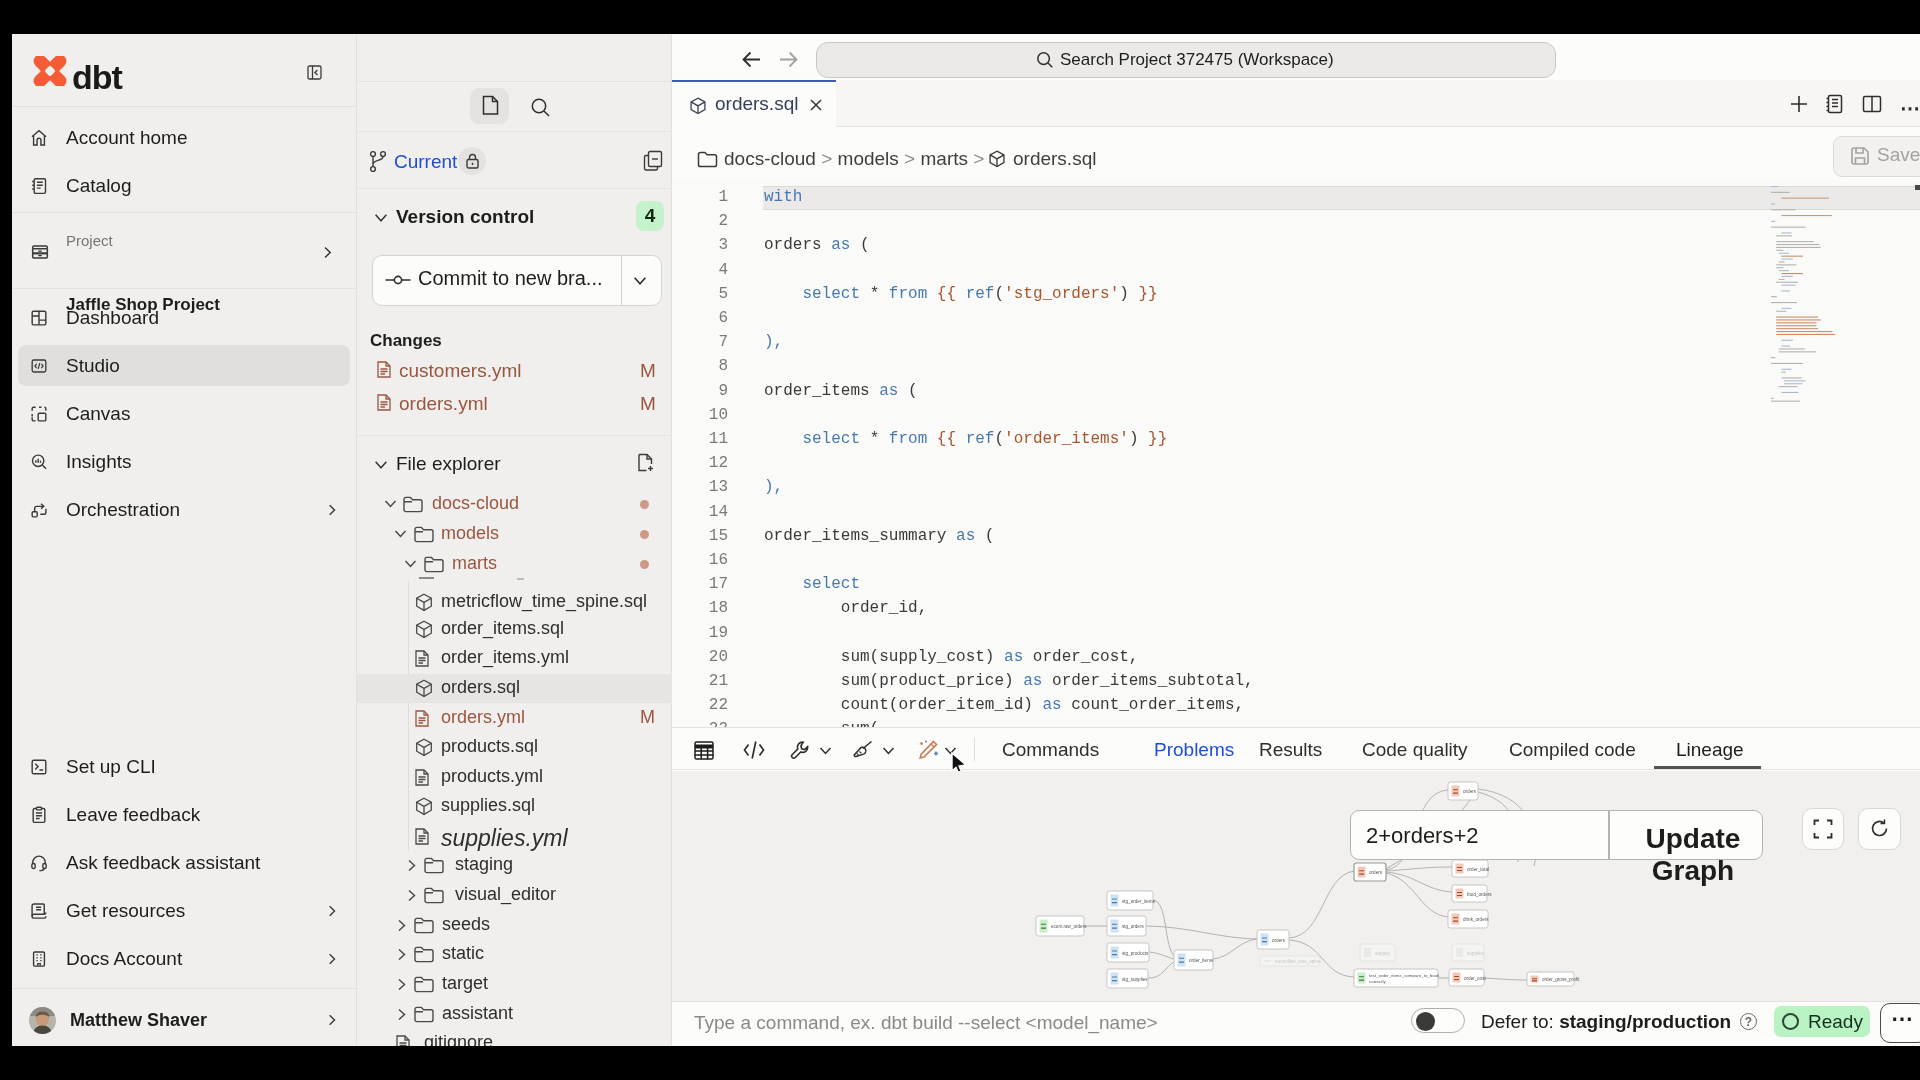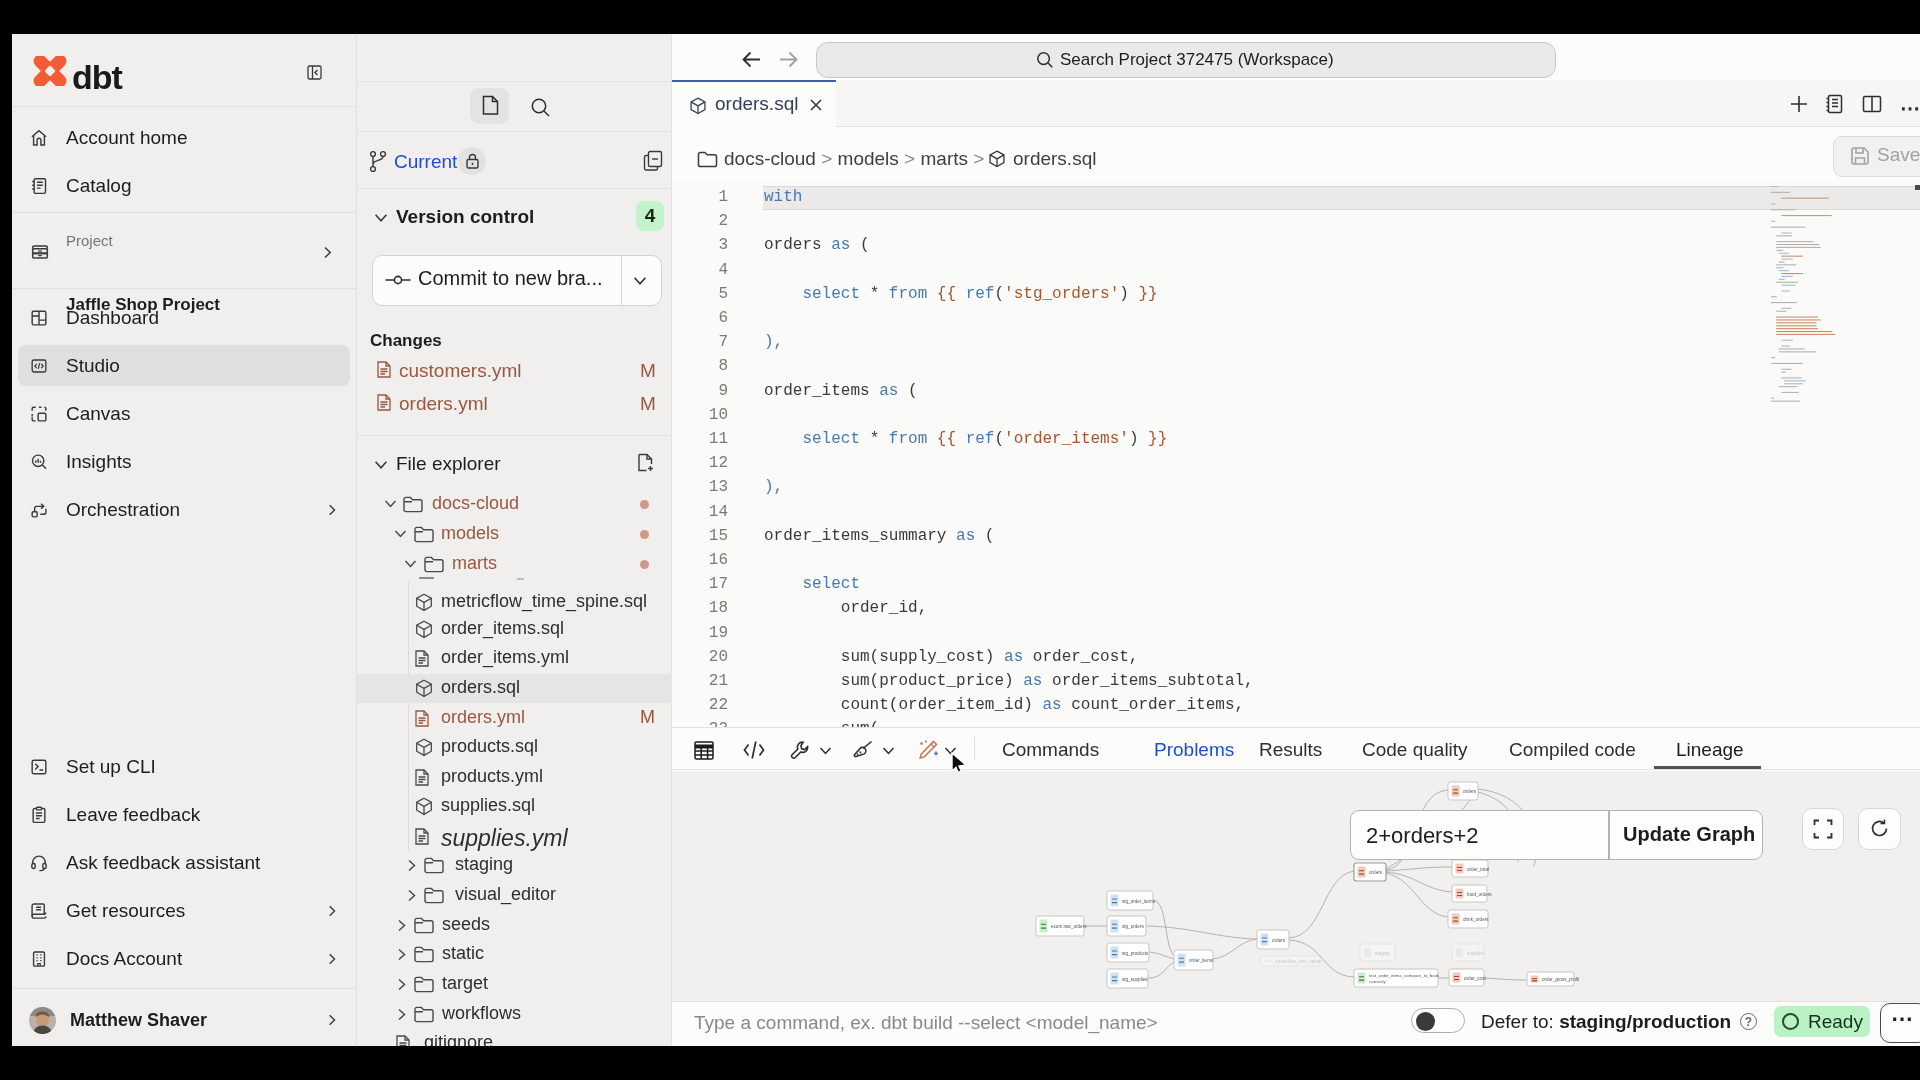--- a/index.html
+++ b/index.html
@@ -365,21 +365,21 @@
     <svg class="abs" style="left:57px;top:942px;color:#4a4a48" width="20" height="17" viewBox="0 0 20 17" fill="none" stroke="currentColor" stroke-width="1.4">
           <path d="M1 3.2A1.8 1.8 0 0 1 2.8 1.4h4.6l2.2 2.3h7.6A1.8 1.8 0 0 1 19 5.5v8.3a1.8 1.8 0 0 1-1.8 1.8H2.8A1.8 1.8 0 0 1 1 13.8zM1 5.7h8"></path>
         </svg>
     <div class="abs" style="left:85px;top:939px;font-size:18px;color:#2e2e2c;">target</div>
     <svg class="abs" style="left:39px;top:974px;color:#4a4a48" width="12" height="13" viewBox="0 0 12 13" fill="none" stroke="currentColor" stroke-width="1.5">
           <path d="M3 1.5l5.5 5L3 11.5"></path>
         </svg>
     <svg class="abs" style="left:57px;top:972px;color:#4a4a48" width="20" height="17" viewBox="0 0 20 17" fill="none" stroke="currentColor" stroke-width="1.4">
           <path d="M1 3.2A1.8 1.8 0 0 1 2.8 1.4h4.6l2.2 2.3h7.6A1.8 1.8 0 0 1 19 5.5v8.3a1.8 1.8 0 0 1-1.8 1.8H2.8A1.8 1.8 0 0 1 1 13.8zM1 5.7h8"></path>
         </svg>
-    <div class="abs" style="left:85px;top:969px;font-size:18px;color:#2e2e2c;">workflows</div>
+    <div class="abs" style="left:85px;top:969px;font-size:18px;color:#2e2e2c;">assistant</div>
     <svg class="abs" style="left:39px;top:1001px;color:#4a4a48" width="14" height="17" viewBox="0 0 14 17" fill="none" stroke="currentColor" stroke-width="1.3">
           <path d="M1 1h8l4 4v11H1z"></path>
           <path d="M9 1v4h4M3.5 8h7M3.5 10.5h7M3.5 13h4.5"></path>
         </svg>
     <div class="abs" style="left:67px;top:998px;font-size:18px;color:#2e2e2c;">gitignore</div>
     </div>
   </div>
   <div id="editor">
 
     <svg class="abs" style="left:69px;top:15px;color:#2e2e2c" width="21" height="21" viewBox="0 0 21 21" fill="none" stroke="currentColor" stroke-width="1.8">
@@ -676,21 +676,21 @@
           <path d="M782 206.5h5M782 209.5h5" stroke="#a8452a" stroke-width="1.2"></path>
           <text x="792" y="209.5" font-size="4.6" fill="#555">order_cost</text>
           <rect x="855" y="202" width="47" height="14" rx="2.5" fill="#fff" stroke="#c6c5c2" stroke-width="1"></rect>
           <rect x="858.5" y="205.5" width="8" height="7" rx="1" fill="#f2c9b9"></rect>
           <path d="M860 208.75h5M860 210.85h5" stroke="#a8452a" stroke-width="1.2"></path>
           <text x="870" y="211.0" font-size="4.6" fill="#555">order_gross_profit</text>
         </svg>
     <div class="abs" style="left:678px;top:776px;width:413px;height:50px;border-radius:9px;background:#fdfdfc;border:1.5px solid #b5b4b0;"></div>
     <div class="abs" style="left:936px;top:776px;width:1.5px;height:50px;background:#b5b4b0;"></div>
     <div class="abs" style="left:694px;top:789px;font-size:22px;color:#1d1d1b;">2+orders+2</div>
-    <div class="abs" style="left:951px;top:789px;width:140px;text-align:left;font-size:20px;font-weight:700;color:#1d1d1b;">Update Graph</div>
+    <div class="abs" style="left:951px;top:789px;width:140px;text-align:center;font-size:28px;font-weight:700;color:#1d1d1b;">Update Graph</div>
     <div class="abs" style="left:1130px;top:774px;width:42px;height:42px;border-radius:10px;background:#fdfdfc;border:1px solid #d8d7d4;"></div>
     <svg class="abs" style="left:1141px;top:785px;color:#2e2e2c" width="20" height="20" viewBox="0 0 20 20" fill="none" stroke="currentColor" stroke-width="1.8">
           <path d="M1.5 6V1.5H6M14 1.5h4.5V6M18.5 14v4.5H14M6 18.5H1.5V14"></path>
         </svg>
     <div class="abs" style="left:1186px;top:774px;width:43px;height:42px;border-radius:10px;background:#fdfdfc;border:1px solid #d8d7d4;"></div>
     <svg class="abs" style="left:1197px;top:784px;color:#2e2e2c" width="21" height="21" viewBox="0 0 21 21" fill="none" stroke="currentColor" stroke-width="1.7">
           <path d="M17.5 10.5a7 7 0 1 1-2.3-5.2"></path>
           <path d="M15.5 1.5v4h-4" stroke-width="1.5" fill="none"></path>
         </svg>
 

